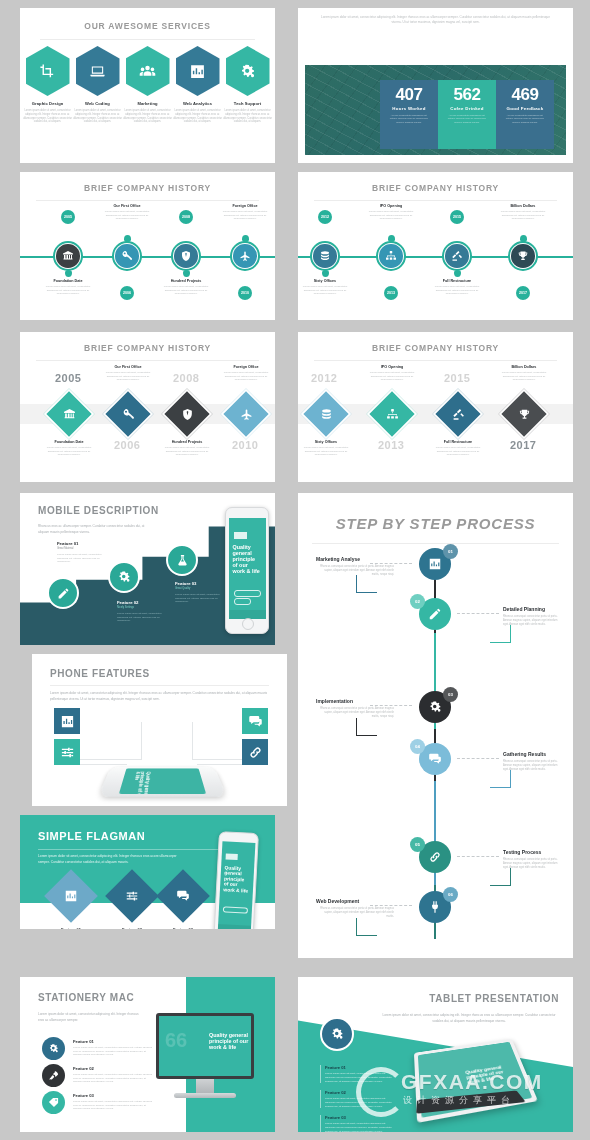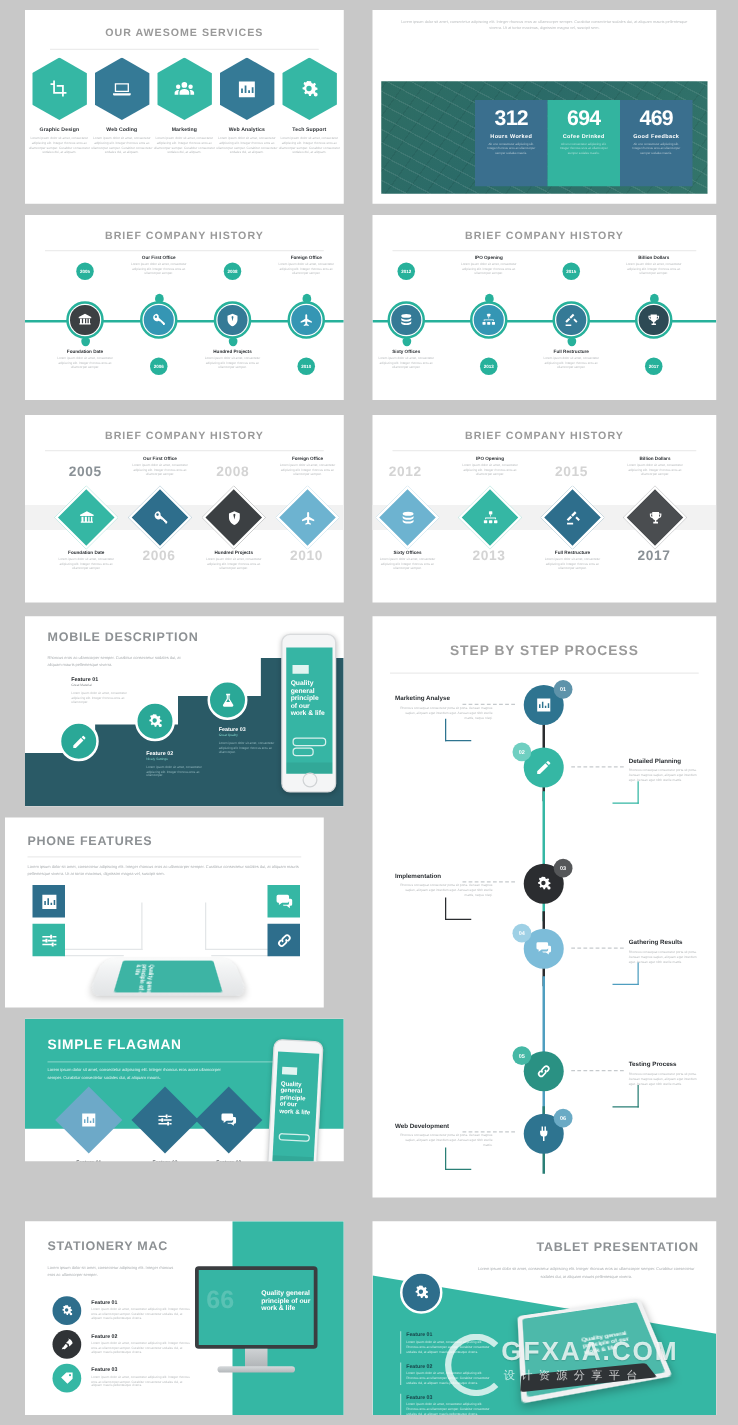--- a/index.html
+++ b/index.html
@@ -179,26 +179,26 @@
       <div class="h-lab">Tech Support</div>
       <div class="lorem">Lorem ipsum dolor sit amet, consectetur adipiscing elit. Integer rhoncus eros ac ullamcorper semper. Curabitur consectetur sodales dui, at aliquam.</div>
     </div>
   </div>
 </div>
 
 <div class="slide" style="left:298px;top:8px;width:275px;height:155px;">
   <div class="lorem" style="font-size:3.1px;text-align:center;margin:7px 22px 0;line-height:1.7;">Lorem ipsum dolor sit amet, consectetur adipiscing elit. Integer rhoncus eros ac ullamcorper semper. Curabitur consectetur sodales dui, at aliquam mauris pellentesque viverra. Ut at tortor maximus, dignissim magna vel, suscipit sem.</div>
   <div class="numbg" style="left:7px;right:7px;top:57px;bottom:8px;"></div>
   <div class="numcard" style="left:82px;top:72px;width:52px;height:63px;background:#3a6f8e;">
-    <div class="n">312</div>
+    <div class="n">407</div>
     <div class="l">Hours Worked</div>
     <div class="d">Ab uno consectetur adipiscing elit. Integer rhoncus eros ac ullamcorper semper sodales mauris.</div>
   </div>
   <div class="numcard" style="left:140px;top:72px;width:52px;height:63px;background:#33b49f;">
-    <div class="n">694</div>
+    <div class="n">562</div>
     <div class="l">Cofee Drinked</div>
     <div class="d">Ab uno consectetur adipiscing elit. Integer rhoncus eros ac ullamcorper semper sodales mauris.</div>
   </div>
   <div class="numcard" style="left:198px;top:72px;width:52px;height:63px;background:#3a6f8e;">
     <div class="n">469</div>
     <div class="l">Good Feedback</div>
     <div class="d">Ab uno consectetur adipiscing elit. Integer rhoncus eros ac ullamcorper semper sodales mauris.</div>
   </div>
 </div>
 
@@ -495,21 +495,21 @@
       <div style="position:absolute;left:5px;top:14px;width:13px;height:7px;background:rgba(255,255,255,.85);"></div>
       <div class="scr-txt" style="left:4px;top:26px;right:4px;font-size:5.4px;">Quality general principle of our work &amp; life</div>
       <div style="position:absolute;left:5px;bottom:22px;right:5px;height:5px;border:.6px solid rgba(255,255,255,.8);border-radius:3px;"></div>
       <div style="position:absolute;left:5px;bottom:14px;width:15px;height:5px;border:.6px solid rgba(255,255,255,.8);border-radius:3px;"></div>
       <div style="position:absolute;left:0;right:0;bottom:0;height:9px;background:rgba(0,0,0,.07);"></div>
     </div>
     <div style="position:absolute;left:50%;margin-left:-5px;bottom:3.5px;width:10px;height:10px;border:1px solid #d0d3d5;border-radius:50%;"></div>
   </div>
 </div>
 
-<div class="slide" style="left:4px;top:654px;width:255px;height:152px;">
+<div class="slide" style="left:32px;top:654px;width:255px;height:152px;">
   <div style="position:absolute;left:18px;top:14px;font-family:'Liberation Sans Narrow','Liberation Sans',sans-serif;font-weight:bold;font-size:10px;color:#8d9194;letter-spacing:.6px;text-transform:uppercase;">Phone Features</div>
   <div class="rule" style="position:absolute;left:18px;right:18px;top:31px;"></div>
   <div class="lorem" style="position:absolute;left:18px;right:18px;top:36px;font-size:3.2px;line-height:1.9;color:#a9adb0;">Lorem ipsum dolor sit amet, consectetur adipiscing elit. Integer rhoncus eros ac ullamcorper semper. Curabitur consectetur sodales dui, at aliquam mauris pellentesque viverra. Ut at tortor maximus, dignissim magna vel, suscipit sem.</div>
 
   <div class="conn" style="left:47px;top:68px;width:62px;height:37px;border-width:0 1px 1px 0;"></div>
   <div class="conn" style="left:47px;top:98px;width:48px;height:12px;border-width:0 0 1px 0;"></div>
   <div class="conn" style="left:160px;top:68px;width:52px;height:37px;border-width:0 0 1px 1px;"></div>
   <div class="conn" style="left:165px;top:98px;width:47px;height:12px;border-width:0 0 1px 0;"></div>
 
   <div class="sq" style="left:22px;top:54px;width:26px;height:26px;background:#2e6e8c;">
@@ -587,21 +587,21 @@
       <div style="position:absolute;left:4px;top:12px;width:12px;height:6px;background:rgba(255,255,255,.85);"></div>
       <div class="scr-txt" style="left:4px;top:24px;right:4px;font-size:4.9px;">Quality general principle of our work &amp; life</div>
       <div style="position:absolute;left:4px;bottom:20px;right:4px;height:4.5px;border:.6px solid rgba(255,255,255,.8);border-radius:3px;"></div>
       <div style="position:absolute;left:0;right:0;bottom:0;height:8px;background:rgba(0,0,0,.07);"></div>
     </div>
     <div style="position:absolute;left:50%;margin-left:-4px;bottom:3px;width:8px;height:8px;border:1px solid #d0d3d5;border-radius:50%;"></div>
   </div>
 </div>
 
 <div class="slide" style="left:298px;top:493px;width:275px;height:465px;">
-  <div class="title" style="margin-top:22px;font-size:11px;">Step by Step Process</div>
+  <div class="title" style="margin-top:22px;font-size:15px;font-style:italic;">Step by Step Process</div>
   <div class="rule" style="margin:11px 14px 0;"></div>
 
   <div class="sbs-spine" style="left:136px;top:76px;height:72px;background:#2a2c2f;"></div>
   <div class="sbs-spine" style="left:136px;top:140px;height:104px;background:#35b7a4;"></div>
   <div class="sbs-spine" style="left:136px;top:236px;height:60px;background:#2a2c2f;"></div>
   <div class="sbs-spine" style="left:136px;top:288px;height:112px;background:#4f9ec0;"></div>
   <div class="sbs-spine" style="left:136px;top:392px;height:54px;background:#2a7f76;"></div>
 
   <div class="snode" style="left:121px;top:55px;background:#2e7490;">
         <svg viewBox="0 0 24 24">

